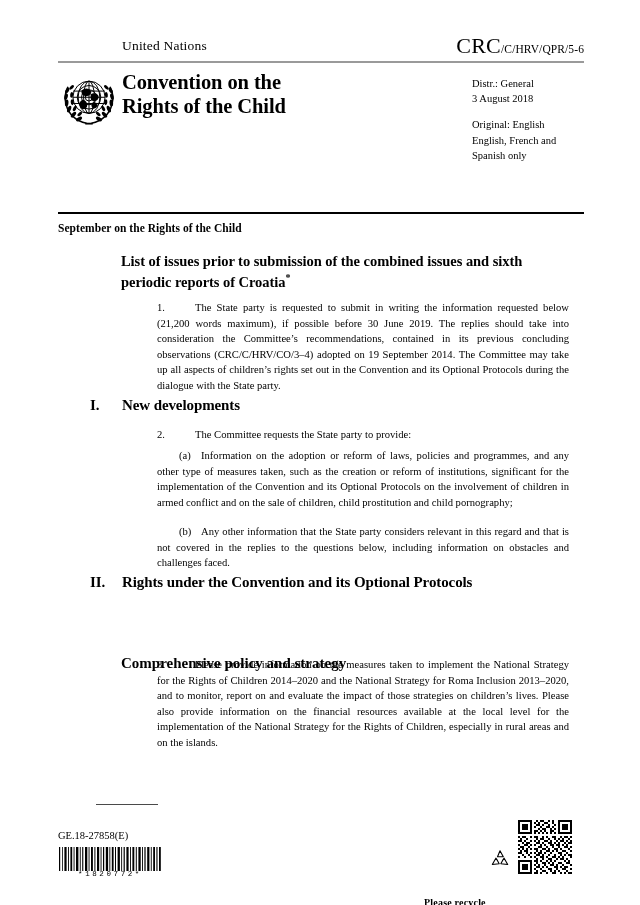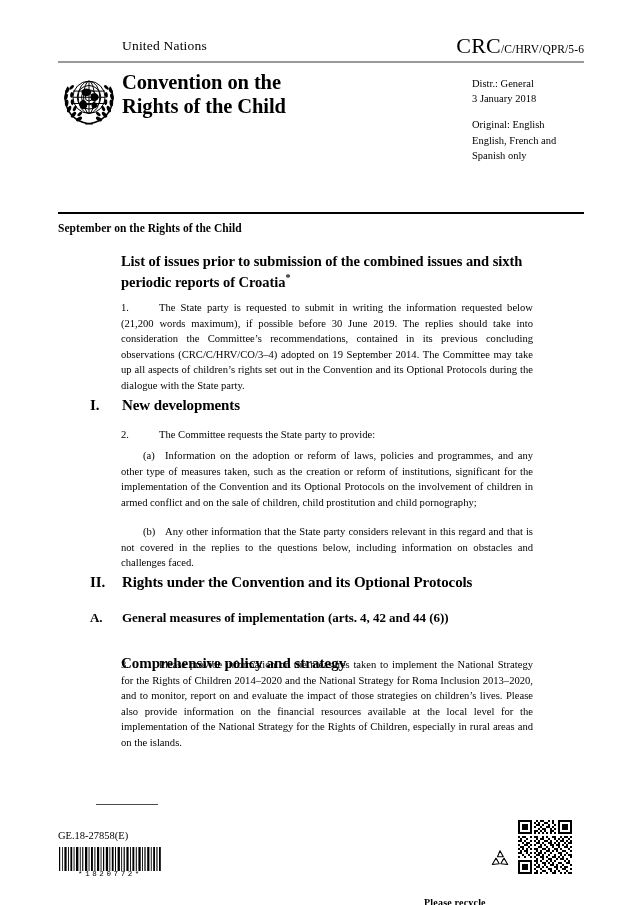--- a/index.html
+++ b/index.html
@@ -132,20 +132,21 @@
     vertical-align: super;
   }
 
   .para {
     position: absolute;
     width: 412px;
     font-size: 10.6px;
     line-height: 1.47;
     text-align: justify;
     text-justify: inter-word;
+    margin-left: 36px;
   }
   .para .num {
     display: inline-block;
     width: 38px;
   }
   .para .alpha {
     display: inline-block;
     width: 22px;
     margin-left: 22px;
   }
@@ -320,21 +321,21 @@
           <path d="M44 85 h12 v3 h-12 z"></path>
         </g>
       </svg>
     </div>
 
     <div class="conv-title">Convention on the
 Rights of the Child</div>
 
     <div class="distr-block">
       <div>Distr.: General</div>
-      <div>3 January 2018</div>
+      <div>3 August 2018</div>
       <div class="gap"></div>
       <div>Original: English</div>
       <div>English, French and Spanish only</div>
     </div>
   </div>
 
   <div class="rule-thick"></div>
   <div class="committee">September on the Rights of the Child</div>
 
   <div class="doc-title">
@@ -358,23 +359,20 @@
   </div>
 
   <div class="para" style="left:121px; top:524px;">
     <span class="alpha">(b)</span><span>Any other information that the State party considers relevant in this regard and that is not covered in the replies to the questions below, including information on obstacles and challenges faced.</span>
   </div>
 
   <div class="h1" style="left:90px; top:574px;">
     <span class="numeral">II.</span><span>Rights under the Convention and its Optional Protocols</span>
   </div>
 
-  <div class="h2" style="left:90px; top:610px;">
-    <span class="numeral">A.</span><span>General measures of implementation (arts. 4, 42 and 44 (6))</span>
-  </div>
 
   <div class="h3" style="left:121px; top:638px;">Comprehensive policy and strategy</div>
 
   <div class="para" style="left:121px; top:657px;">
     <span class="num">3.</span><span>Please provide information on the measures taken to implement the National Strategy for the Rights of Children 2014–2020 and the National Strategy for Roma Inclusion 2013–2020, and to monitor, report on and evaluate the impact of those strategies on children’s lives. Please also provide information on the financial resources available at the local level for the implementation of the National Strategy for the Rights of Children, especially in rural areas and on the islands.</span>
   </div>
 
   <div class="fn-rule"></div>
 
   <div class="job-no">GE.18-27858(E)</div>

